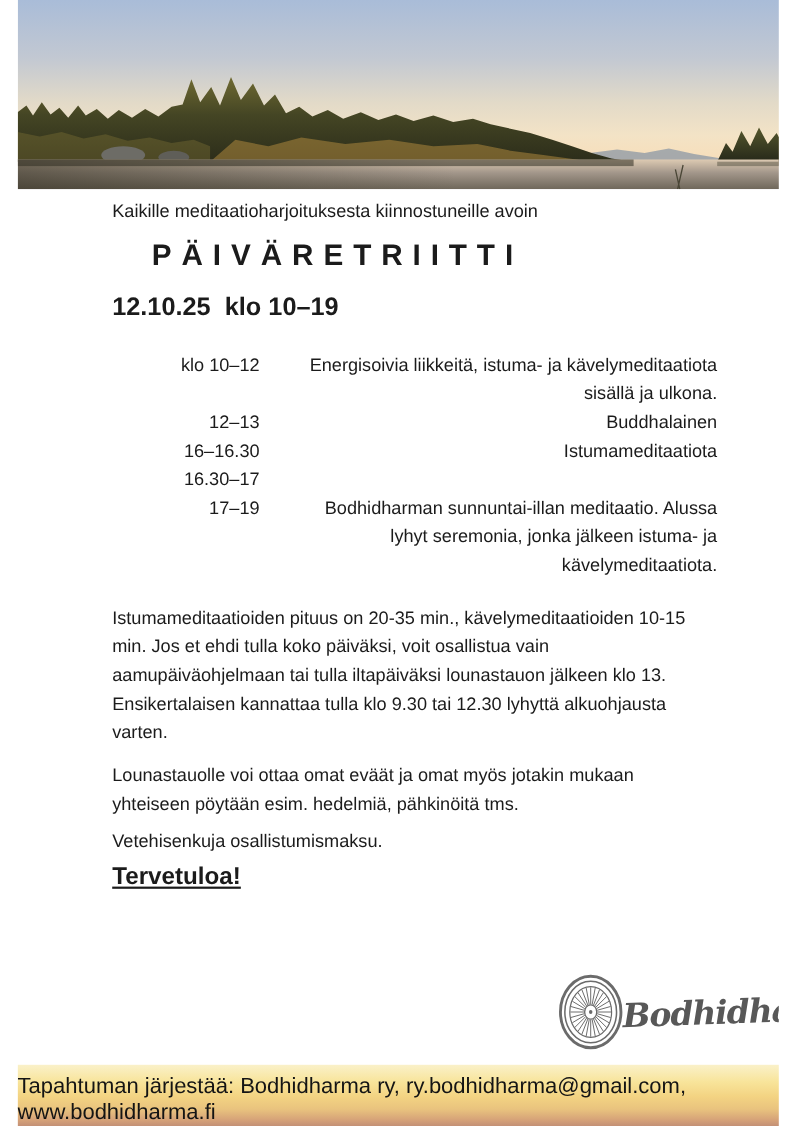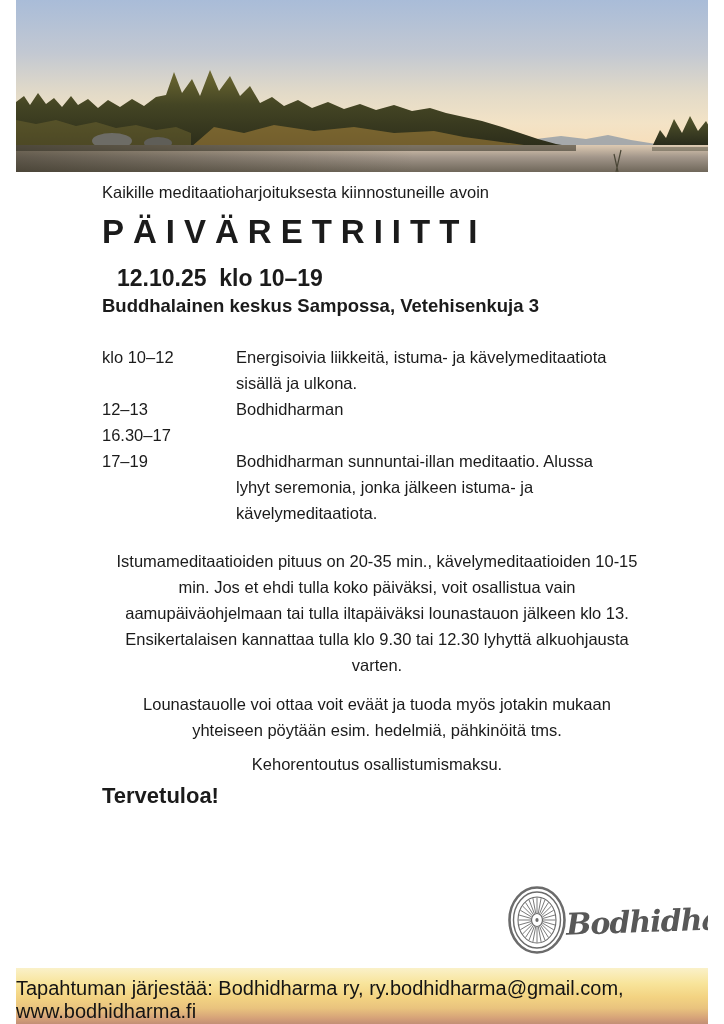--- a/index.html
+++ b/index.html
@@ -22,60 +22,61 @@
   .photo svg { display: block; }
   .content { padding: 0 56px 0 86px; }
   .pre { white-space: pre-wrap; }
   .tagline {
     margin-top: 9px;
     font-size: 16.5px;
     line-height: 22px;
   }
   .title {
     margin-top: 9px;
-    font-size: 33px;
+    font-size: 27px;
     line-height: 40px;
     font-weight: 700;
     letter-spacing: 9px;
+    margin-left: 36px;
   }
   .date-line {
     margin-top: 11px;
     font-size: 23px;
     line-height: 30px;
     font-weight: 700;
-    margin-left: 15px;
   }
   .location-line {
     margin-top: 1px;
     font-size: 18.5px;
     line-height: 24px;
     font-weight: 700;
   }
   .schedule {
     margin-top: 26px;
     font-size: 16.5px;
     line-height: 26px;
   }
   .sched-row {
     display: grid;
     grid-template-columns: 134px 1fr;
+    text-align: right;
   }
   .para {
     font-size: 16.5px;
     line-height: 26px;
-    text-align: center;
   }
   .para-1 { margin-top: 22px; }
   .para-2 { margin-top: 13px; }
   .para-fee { margin-top: 9px; line-height: 24px; }
   .welcome {
     margin-top: 7px;
     font-size: 22px;
     line-height: 26px;
     font-weight: 700;
+    text-decoration: underline;
   }
   .logo {
     position: absolute;
     left: 490px;
     top: 884px;
     display: flex;
     align-items: center;
   }
   .logo-wordmark {
     font-family: "DejaVu Serif", serif;
@@ -168,54 +169,57 @@
     </svg>
   </div>
 
   <div class="content">
     <div class="tagline">Kaikille meditaatioharjoituksesta kiinnostuneille avoin</div>
 
     <h1 class="title">PÄIVÄRETRIITTI</h1>
 
     <div class="date-line pre">12.10.25  klo 10–19</div>
 
-    <div class="location-line">Buddhalainen keskus Sampossa, Vetehisenkuja 3</div>
 
     <div class="schedule">
 
       <div class="sched-row">
         <div>klo 10–12</div>
         <div class="pre">Energisoivia liikkeitä, istuma- ja kävelymeditaatiota
 sisällä ja ulkona.</div>
       </div>
       <div class="sched-row">
         <div>12–13</div>
-        <div class="pre">Bodhidharman</div>
+        <div class="pre">Buddhalainen</div>
+      </div>
+      <div class="sched-row">
+        <div>16–16.30</div>
+        <div class="pre">Istumameditaatiota</div>
       </div>
       <div class="sched-row">
         <div>16.30–17</div>
       </div>
       <div class="sched-row">
         <div>17–19</div>
         <div class="pre">Bodhidharman sunnuntai-illan meditaatio. Alussa
 lyhyt seremonia, jonka jälkeen istuma- ja
 kävelymeditaatiota.</div>
       </div>
     </div>
 
     <div class="para para-1 pre">Istumameditaatioiden pituus on 20-35 min., kävelymeditaatioiden 10-15
 min. Jos et ehdi tulla koko päiväksi, voit osallistua vain
 aamupäiväohjelmaan tai tulla iltapäiväksi lounastauon jälkeen klo 13.
 Ensikertalaisen kannattaa tulla klo 9.30 tai 12.30 lyhyttä alkuohjausta
 varten.</div>
 
-    <div class="para para-2 pre">Lounastauolle voi ottaa voit eväät ja tuoda myös jotakin mukaan
+    <div class="para para-2 pre">Lounastauolle voi ottaa omat eväät ja omat myös jotakin mukaan
 yhteiseen pöytään esim. hedelmiä, pähkinöitä tms.</div>
 
-    <div class="para para-fee">Kehorentoutus osallistumismaksu.</div>
+    <div class="para para-fee">Vetehisenkuja osallistumismaksu.</div>
 
     <div class="welcome">Tervetuloa!</div>
   </div>
 
   <div class="logo">
     <svg width="62" height="72" viewBox="0 0 62 72">
       <g stroke="#6b6b6b" fill="none">
         <ellipse cx="31" cy="36" rx="27.5" ry="32.5" stroke-width="2.6"></ellipse>
         <ellipse cx="31" cy="36" rx="23.5" ry="28" stroke-width="1.4"></ellipse>
         <ellipse cx="31" cy="36" rx="19" ry="23" stroke-width="1.1"></ellipse>

